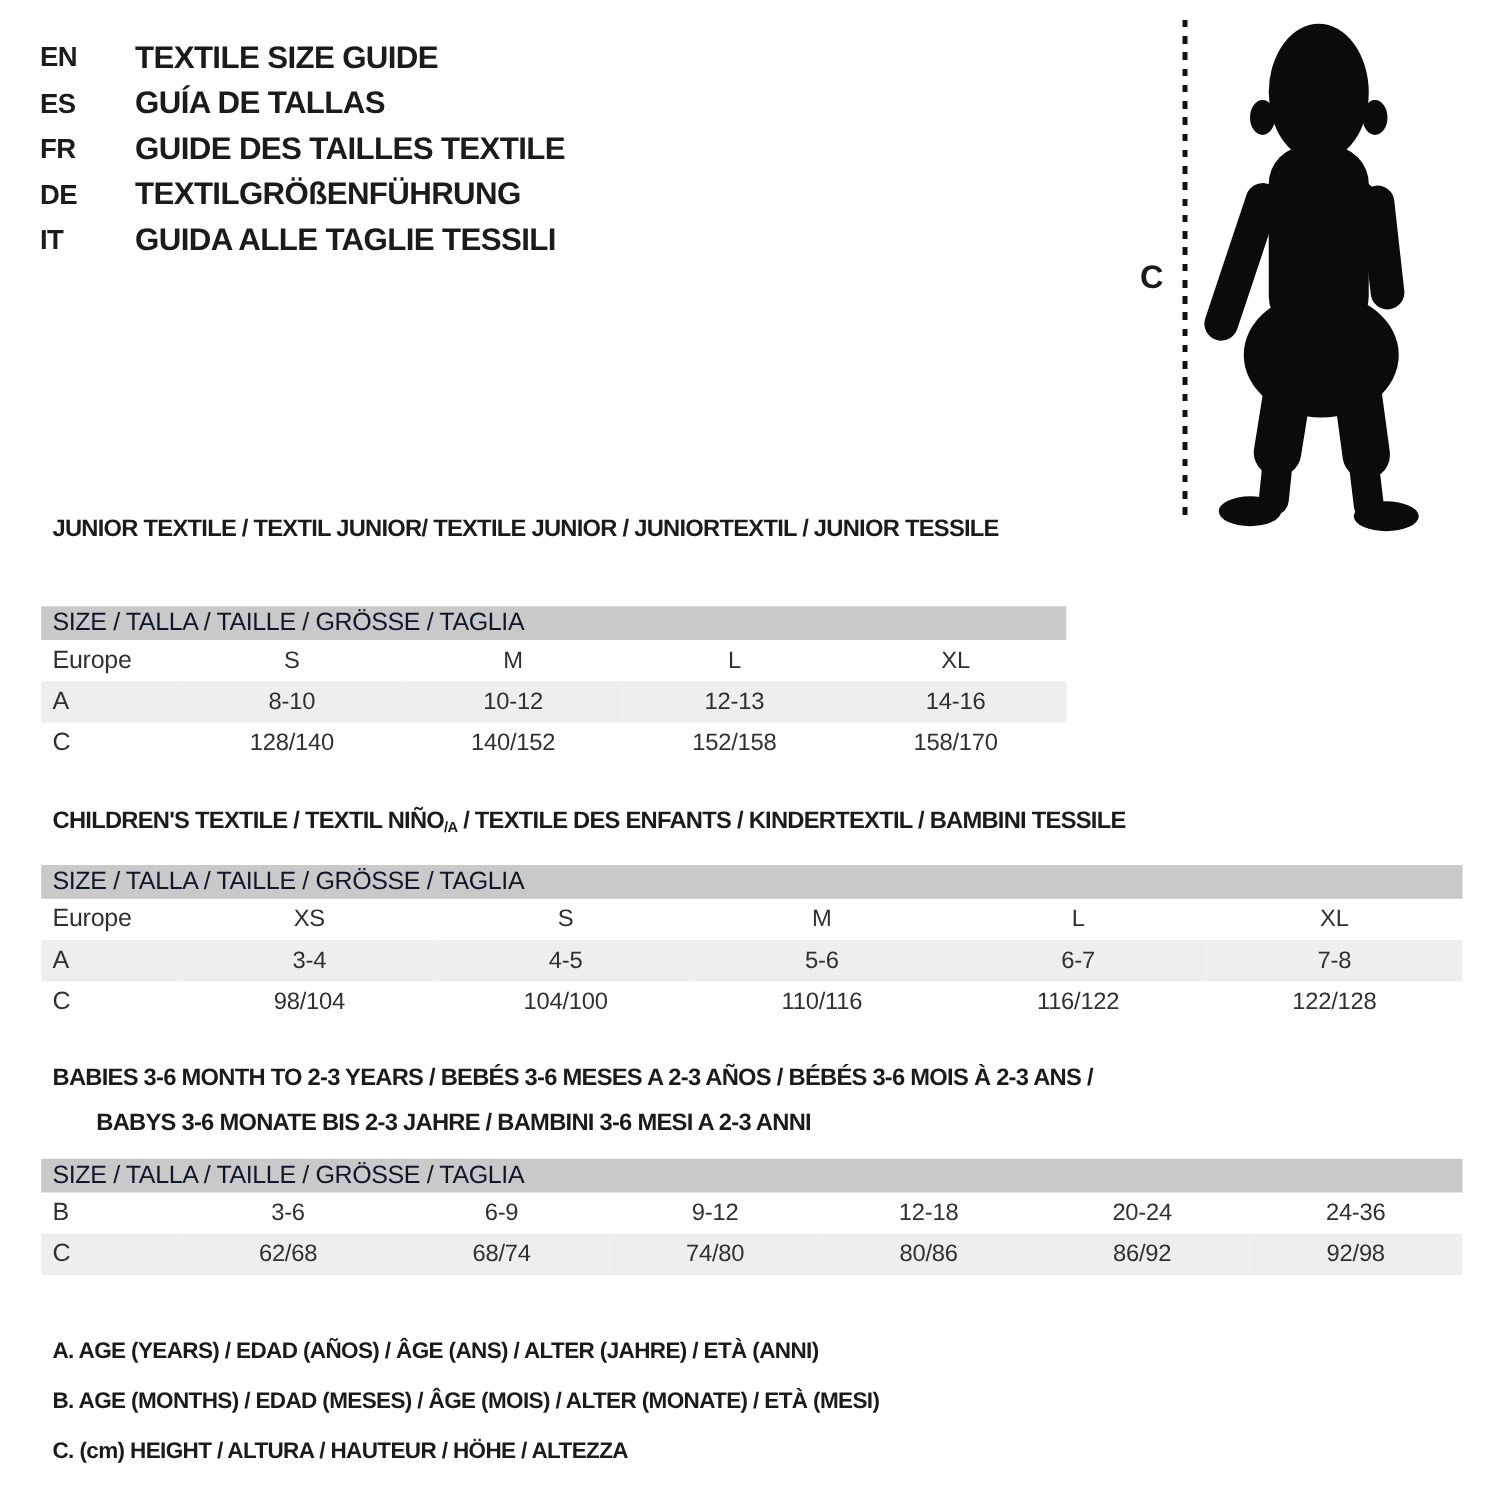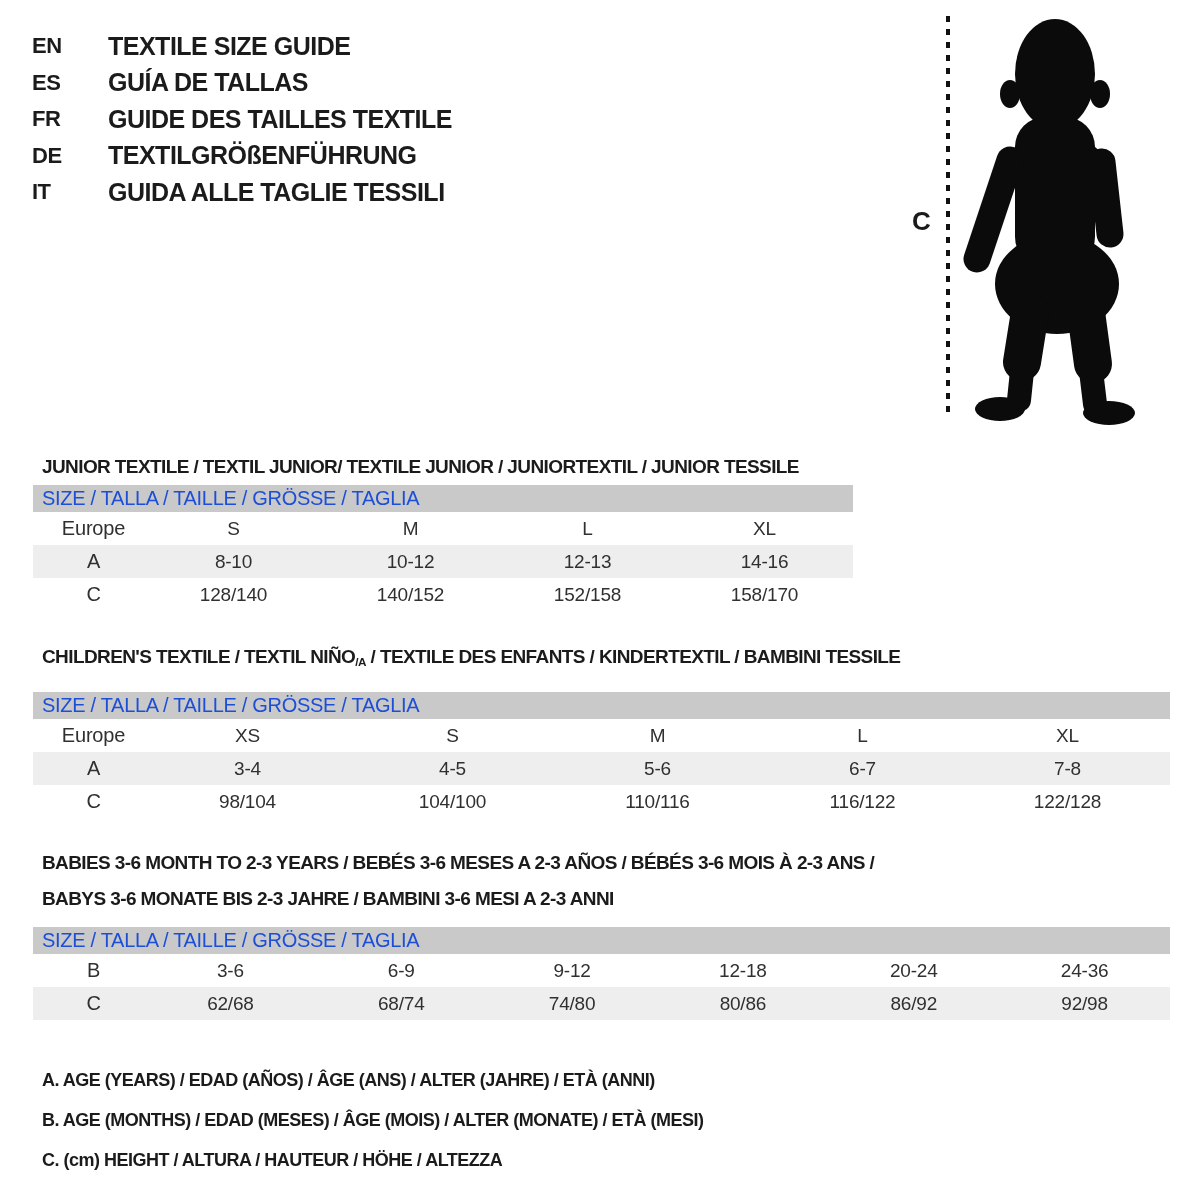--- a/index.html
+++ b/index.html
@@ -42,29 +42,29 @@
     white-space:pre;line-height:22px;
   }
   .section-title .sub{font-size:0.62em;vertical-align:-0.28em;}
 
   
   table.size-table{
     border-collapse:collapse;table-layout:fixed;position:absolute;
   }
   table.size-table th.band{
     background:var(--band);height:27px;text-align:left;padding-left:9px;
-    font-size:20px;font-weight:normal;color:#1d4ed8;letter-spacing:-0.3px;
+    font-size:20px;font-weight:normal;color:#0f172a;letter-spacing:-0.3px;
     white-space:pre;
   }
   table.size-table td{
     height:33px;font-size:19px;color:var(--table-ink);text-align:center;
     letter-spacing:-0.2px;white-space:pre;vertical-align:middle;
   }
   table.size-table td.rowlabel{
-    text-align:center;padding-left:9px;font-size:20px;
+    text-align:left;padding-left:9px;font-size:20px;
   }
   table.size-table tr.shaded td{background:var(--rowlight);}
 
   
   .legend{left:42px;top:1060px;}
   .legend-line{
     font-size:18px;font-weight:bold;letter-spacing:-0.5px;height:40px;
     display:flex;align-items:center;white-space:pre;
   }
 </style>
@@ -109,21 +109,21 @@
     <ellipse cx="97" cy="272" rx="62" ry="50"></ellipse>
     <line x1="70" y1="300" x2="62" y2="350" stroke="#0b0b0b" stroke-width="38" stroke-linecap="round"></line>
     <line x1="126" y1="300" x2="133" y2="352" stroke="#0b0b0b" stroke-width="38" stroke-linecap="round"></line>
     <line x1="64" y1="340" x2="59" y2="388" stroke="#0b0b0b" stroke-width="24" stroke-linecap="round"></line>
     <line x1="129" y1="342" x2="135" y2="392" stroke="#0b0b0b" stroke-width="24" stroke-linecap="round"></line>
     <ellipse cx="40" cy="397" rx="25" ry="12"></ellipse>
     <ellipse cx="149" cy="401" rx="26" ry="12"></ellipse>
   </g>
 </svg>
 
-<div class="abs section-title" style="top:456px;">JUNIOR TEXTILE / TEXTIL JUNIOR/ TEXTILE JUNIOR / JUNIORTEXTIL / JUNIOR TESSILE</div>
+<div class="abs section-title" style="top:413px;">JUNIOR TEXTILE / TEXTIL JUNIOR/ TEXTILE JUNIOR / JUNIORTEXTIL / JUNIOR TESSILE</div>
 
 <table class="size-table" style="left:33px;top:485px;width:820px;">
   <colgroup>
     <col style="width:112px">
       <col>
       <col>
       <col>
       <col>
   </colgroup>
   <thead>
@@ -194,21 +194,21 @@
       <td>98/104</td>
       <td>104/100</td>
       <td>110/116</td>
       <td>116/122</td>
       <td>122/128</td>
     </tr>
   </tbody>
 </table>
 
 <div class="abs section-title" style="top:852px;">BABIES 3-6 MONTH TO 2-3 YEARS / BEBÉS 3-6 MESES A 2-3 AÑOS / BÉBÉS 3-6 MOIS À 2-3 ANS /</div>
-<div class="abs section-title" style="top:888px;">BABYS 3-6 MONATE BIS 2-3 JAHRE / BAMBINI 3-6 MESI A 2-3 ANNI</div>
+<div class="abs section-title" style="top:888px;margin-left:35px;">BABYS 3-6 MONATE BIS 2-3 JAHRE / BAMBINI 3-6 MESI A 2-3 ANNI</div>
 
 <table class="size-table" style="left:33px;top:927px;width:1137px;">
   <colgroup>
     <col style="width:112px">
       <col>
       <col>
       <col>
       <col>
       <col>
       <col>

